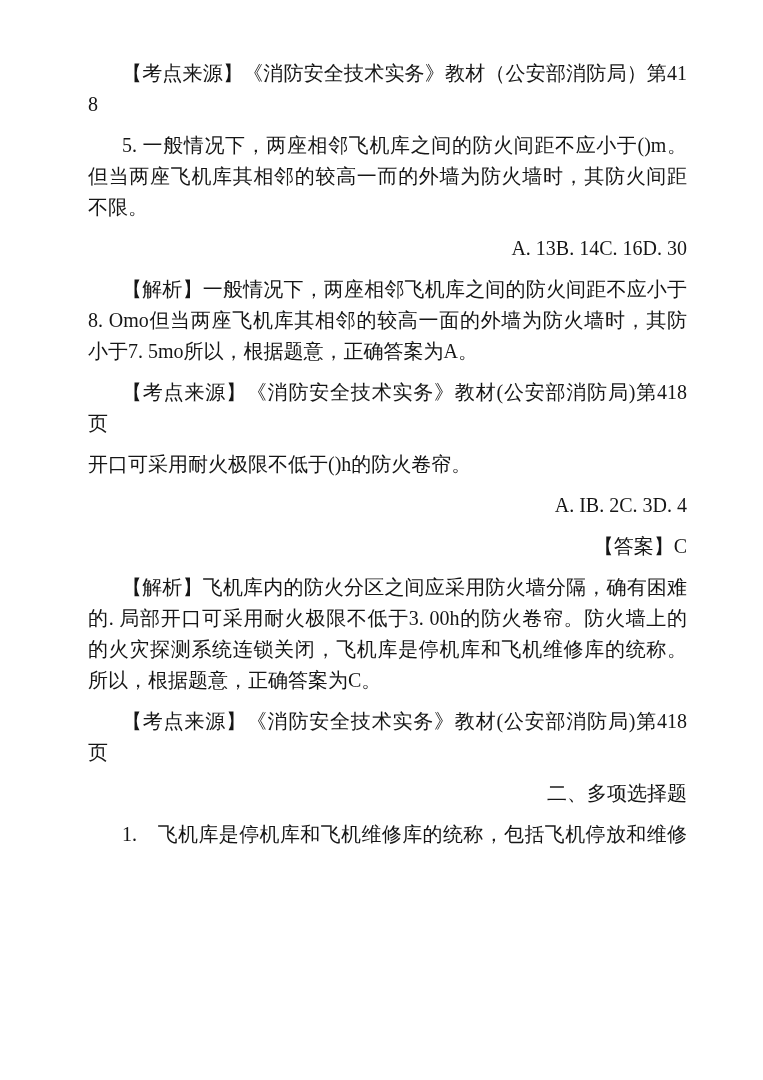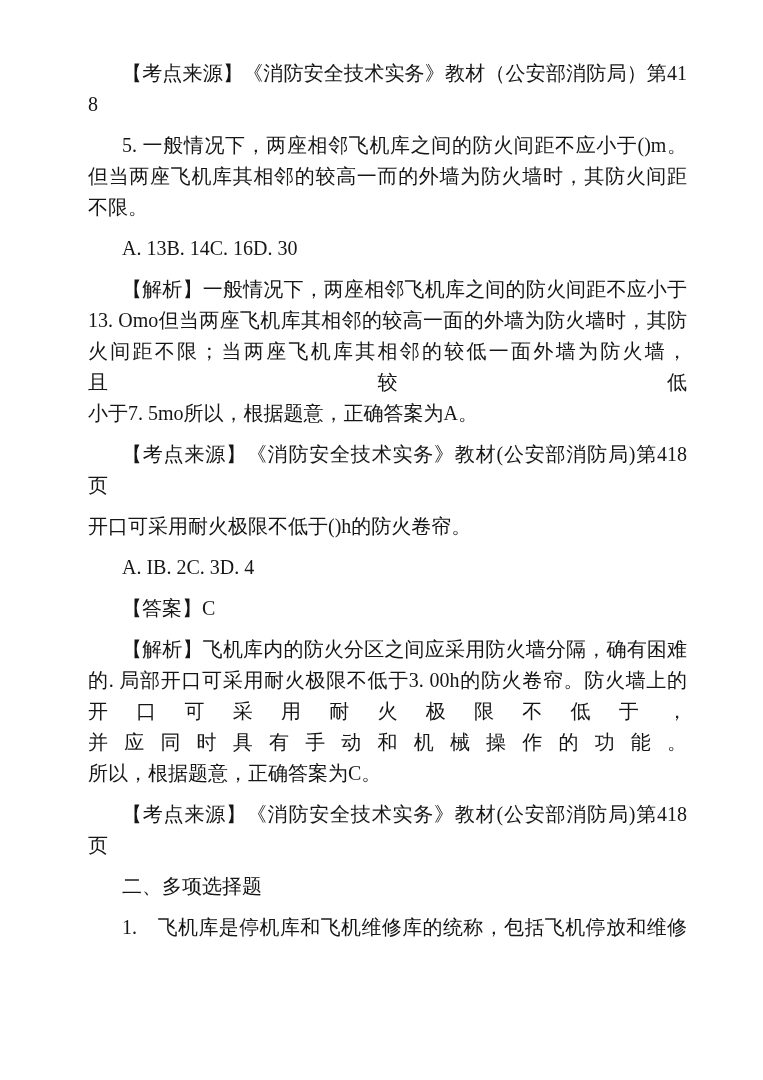--- a/index.html
+++ b/index.html
@@ -27,20 +27,21 @@
   .para {
     margin: 0 0 10px 0;
   }
   .line {
     min-height: 31px;
     white-space: normal;
     word-break: keep-all;
   }
   .indent {
     padding-left: 34px;
+    text-align: right;
   }
   .just {
     text-align: justify;
     text-align-last: justify;
   }
 </style>
 </head>
 <body>
 
 <div class="page">
@@ -56,22 +57,21 @@
     <div class="line">不限。</div>
   </div>
 
   <div class="para">
     <div class="line indent">A. 13B. 14C. 16D. 30</div>
   </div>
 
 
   <div class="para">
     <div class="line indent just">【解析】一般情况下，两座相邻飞机库之间的防火间距不应小于</div>
-    <div class="line just">13. Omo但当两座飞机库其相邻的较高一面的外墙为防火墙时，其防</div>
-    <div class="line just">火间距不限；当两座飞机库其相邻的较低一面外墙为防火墙，且较低</div>
+    <div class="line just">8. Omo但当两座飞机库其相邻的较高一面的外墙为防火墙时，其防</div>
     <div class="line">小于7. 5mo所以，根据题意，正确答案为A。</div>
   </div>
 
   <div class="para">
     <div class="line indent just">【考点来源】《消防安全技术实务》教材(公安部消防局)第418</div>
     <div class="line">页</div>
   </div>
 
   <div class="para">
     <div class="line">开口可采用耐火极限不低于()h的防火卷帘。</div>
@@ -81,21 +81,21 @@
     <div class="line indent">A. IB. 2C. 3D. 4</div>
   </div>
 
   <div class="para">
     <div class="line indent">【答案】C</div>
   </div>
 
   <div class="para">
     <div class="line indent just">【解析】飞机库内的防火分区之间应采用防火墙分隔，确有困难</div>
     <div class="line just">的. 局部开口可采用耐火极限不低于3. 00h的防火卷帘。防火墙上的</div>
-    <div class="line just">开口可采用耐火极限不低于，并应同时具有手动和机械操作的功能。</div>
+    <div class="line just">的火灾探测系统连锁关闭，飞机库是停机库和飞机维修库的统称。</div>
     <div class="line">所以，根据题意，正确答案为C。</div>
   </div>
 
   <div class="para">
     <div class="line indent just">【考点来源】《消防安全技术实务》教材(公安部消防局)第418</div>
     <div class="line">页</div>
   </div>
 
   <div class="para">
     <div class="line indent">二、多项选择题</div>

